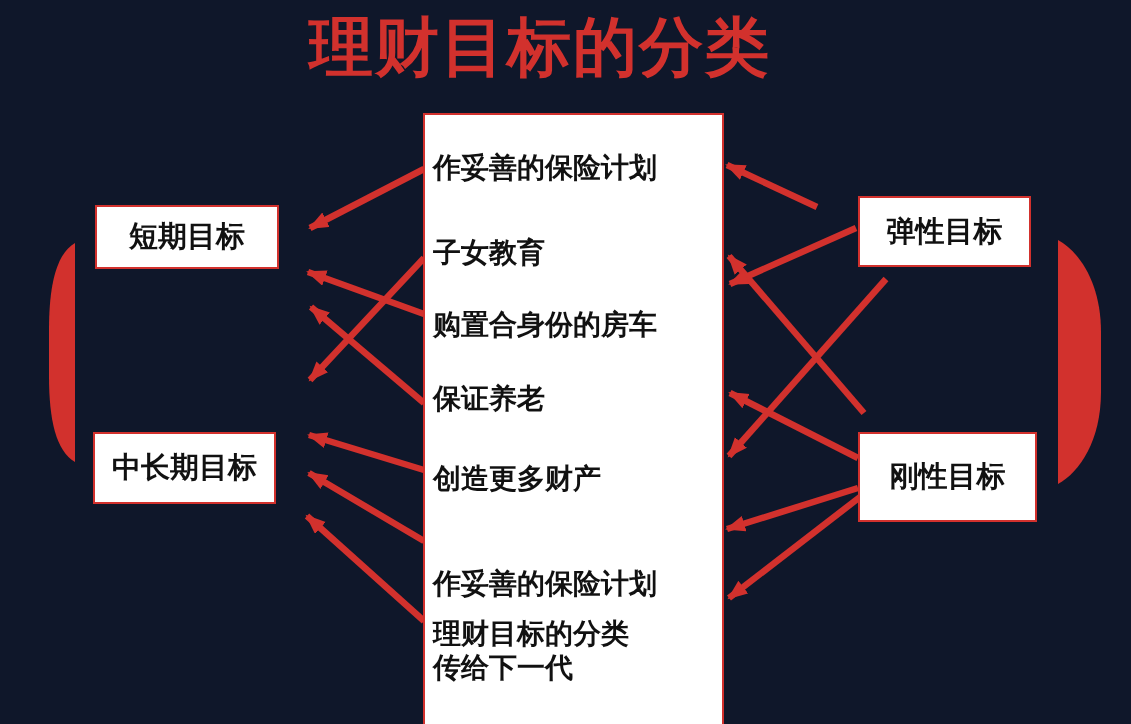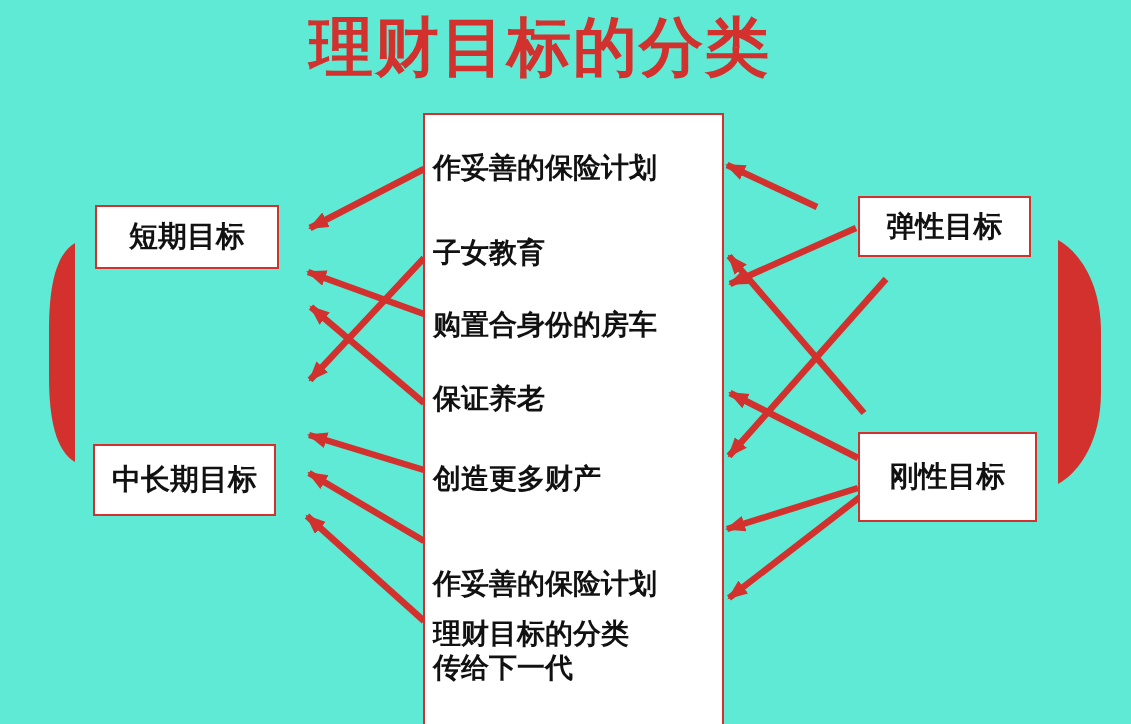--- a/index.html
+++ b/index.html
@@ -1,19 +1,19 @@
 <!DOCTYPE html>
 <html style="--accent: #D2312D;"><head>
 <meta charset="utf-8">
 <style>
   :root { --accent:#D2312D; --ink:#111111; }
   html,body{margin:0;padding:0;background:#ffffff;}
   #canvas{
     position:relative; width:1131px; height:724px; overflow:hidden;
-    background:#5eead4;
+    background:#0f172a;
     font-family:"Liberation Sans","DejaVu Sans",sans-serif;
   }
   .slide-title{
     position:absolute; left:0; top:4px; width:1080px;
     text-align:center; font-size:64px; font-weight:bold;
     color:var(--accent,#D2312D); letter-spacing:2px; white-space:nowrap;
   }
   #connector-svg{ position:absolute; left:0; top:0; width:1131px; height:724px; pointer-events:none; }
   .center-box{
     position:absolute; left:423px; top:113px; width:301px; height:615px;
@@ -25,22 +25,22 @@
   }
   .gi0{top:36px}.gi1{top:121px}.gi2{top:193px}.gi3{top:267px}
   .gi4{top:347px}.gi5{top:452px}.gi6{top:502px}
   .side-box{
     position:absolute; box-sizing:border-box; background:#ffffff;
     border:2px solid var(--accent,#D2312D);
     display:flex; align-items:center; justify-content:center;
     font-size:29px; font-weight:bold; color:var(--ink); white-space:nowrap;
   }
   #box-short    {left:95px;  top:205px; width:184px; height:64px;}
-  #box-midlong  {left:93px;  top:432px; width:183px; height:72px;margin-top:12px;}
-  #box-flexible {left:858px; top:196px; width:173px; height:61px;}
+  #box-midlong  {left:93px;  top:432px; width:183px; height:72px;}
+  #box-flexible {left:858px; top:196px; width:173px; height:71px;}
   #box-rigid    {left:858px; top:432px; width:179px; height:90px;}
 </style>
 </head>
 <body>
 
 <div id="canvas">
 
   <div class="slide-title">理财目标的分类</div>
 
   <svg id="connector-svg" viewBox="0 0 1131 724" xmlns="http://www.w3.org/2000/svg">

